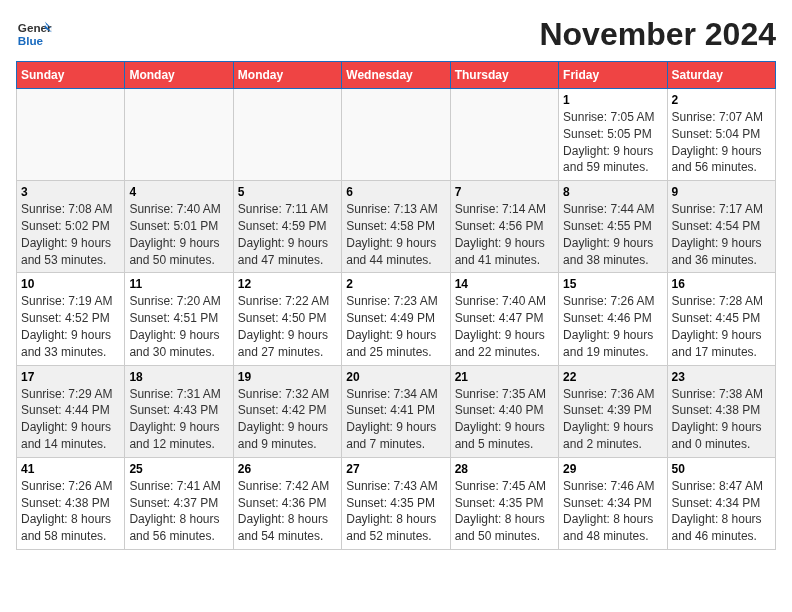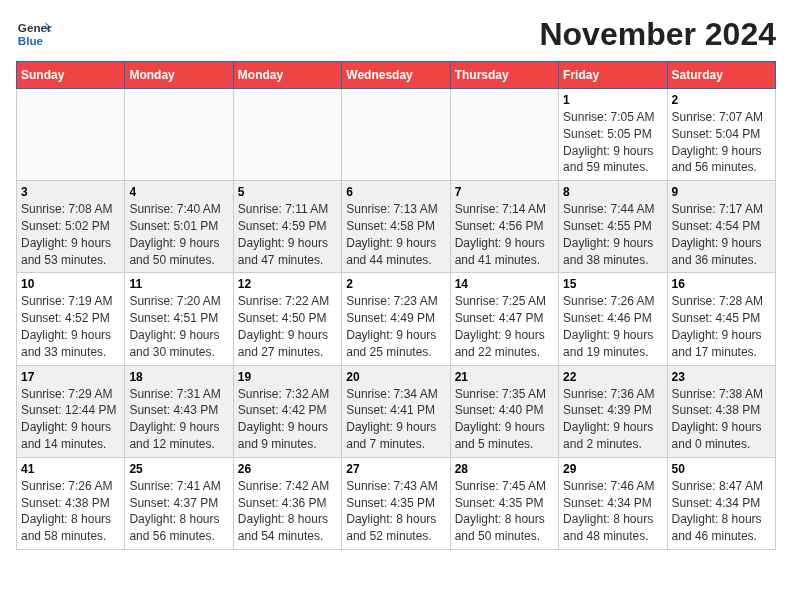--- a/index.html
+++ b/index.html
@@ -191,42 +191,42 @@
 Daylight: 9 hours and 27 minutes.</div>
         </td>
         <td>
           <div class="day-num">2</div>
           <div class="day-info">Sunrise: 7:23 AM
 Sunset: 4:49 PM
 Daylight: 9 hours and 25 minutes.</div>
         </td>
         <td>
           <div class="day-num">14</div>
-          <div class="day-info">Sunrise: 7:25 AM
+          <div class="day-info">Sunrise: 7:40 AM
 Sunset: 4:47 PM
 Daylight: 9 hours and 22 minutes.</div>
         </td>
         <td>
           <div class="day-num">15</div>
           <div class="day-info">Sunrise: 7:26 AM
 Sunset: 4:46 PM
 Daylight: 9 hours and 19 minutes.</div>
         </td>
         <td>
           <div class="day-num">16</div>
           <div class="day-info">Sunrise: 7:28 AM
 Sunset: 4:45 PM
 Daylight: 9 hours and 17 minutes.</div>
         </td>
       </tr>
       <tr class="week-row">
         <td class="shaded">
           <div class="day-num">17</div>
           <div class="day-info">Sunrise: 7:29 AM
-Sunset: 12:44 PM
+Sunset: 4:44 PM
 Daylight: 9 hours and 14 minutes.</div>
         </td>
         <td class="shaded">
           <div class="day-num">18</div>
           <div class="day-info">Sunrise: 7:31 AM
 Sunset: 4:43 PM
 Daylight: 9 hours and 12 minutes.</div>
         </td>
         <td class="shaded">
           <div class="day-num">19</div>

